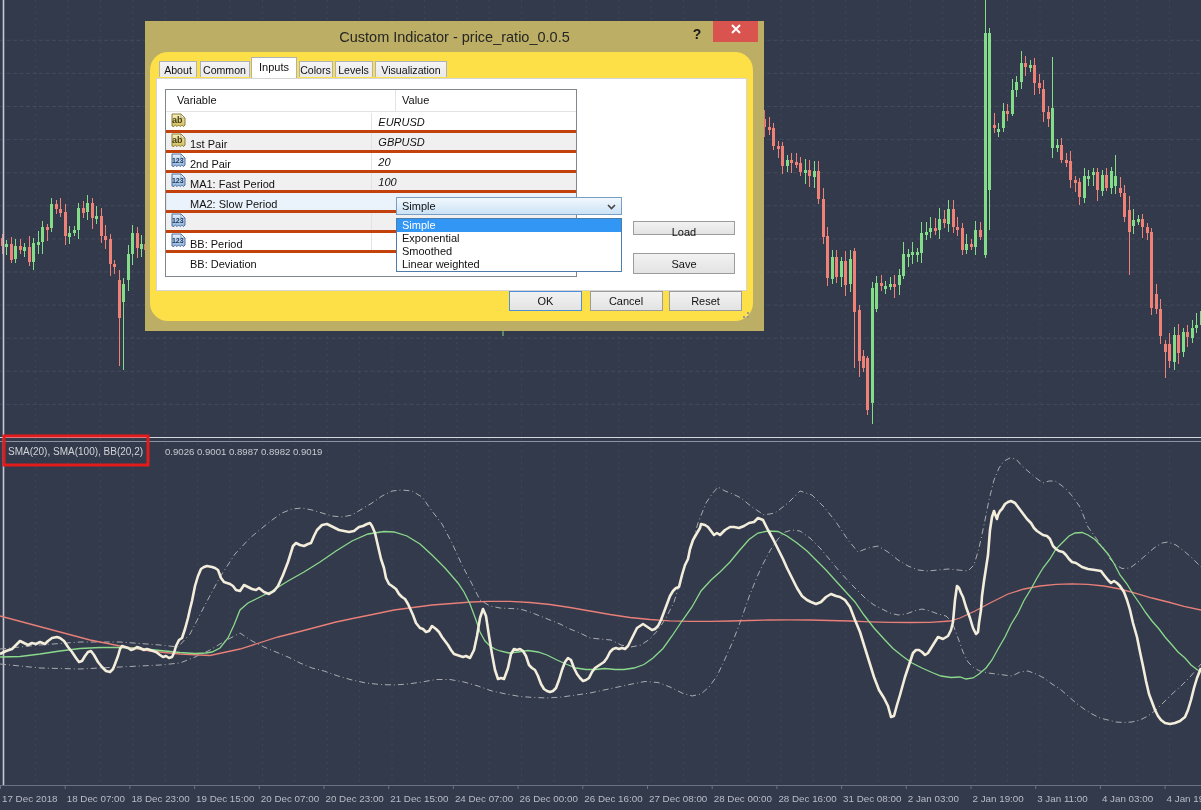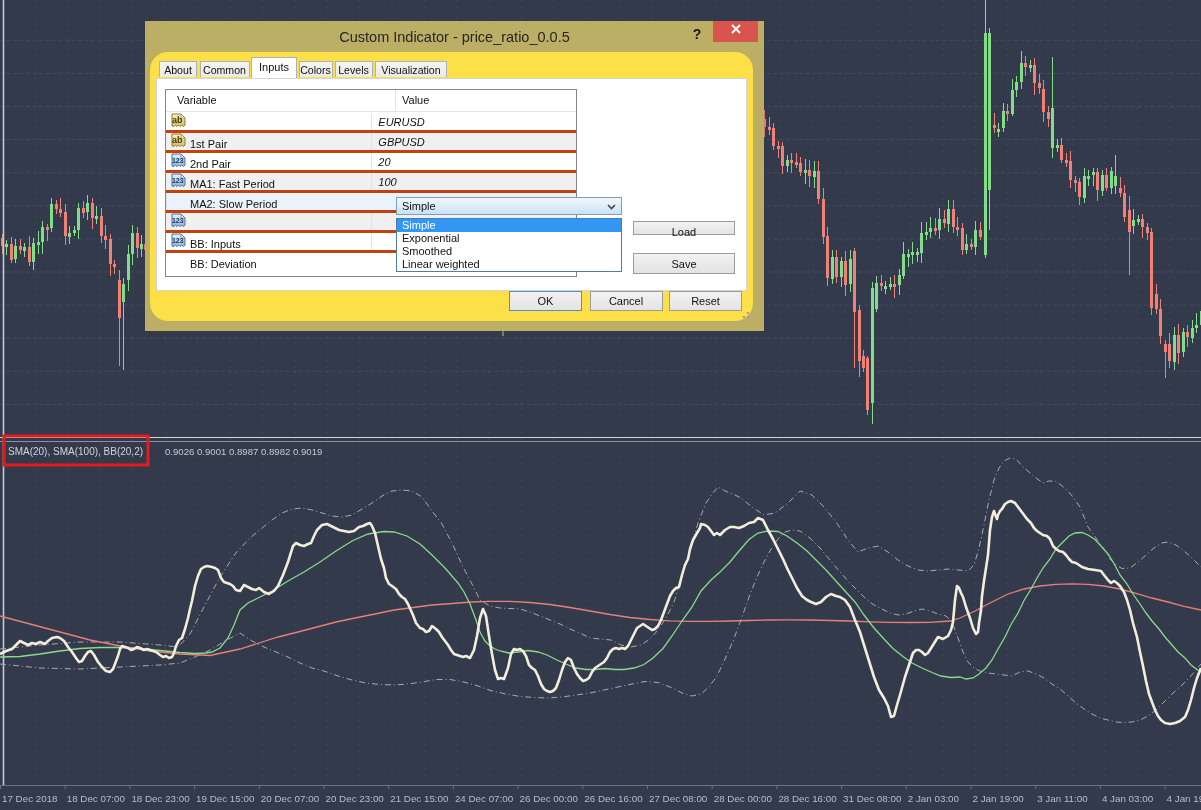--- a/index.html
+++ b/index.html
@@ -491,21 +491,21 @@
             </div>
             <div class="trow" style="background:#f0f0f0">
 <div class="tc1">
                 <span class="ticon">
                   <svg width="15" height="17" viewBox="0 0 15 17" style="flex:0 0 auto">
 <path d="M1 1 h9 l4 4 v7 l-1.6 1.6 -1.6 -1.6 -1.6 1.6 -1.6 -1.6 -1.6 1.6 -1.6 -1.6 -1.6 1.6 L1 13 Z" fill="url(#gb)" stroke="#4a6f9f" stroke-width="1"></path>
 <path d="M10 1 l4 4 h-4 Z" fill="#ffffff" opacity="0.75" stroke="#4a6f9f" stroke-width="0.8"></path>
 <text x="6.8" y="9.8" text-anchor="middle" style="font:bold 7px 'Liberation Sans',sans-serif;fill:#17355e">123</text>
 </svg>
                 </span>
-                <span class="tname">BB: Inputs</span>
+                <span class="tname">BB: Period</span>
               </div>
 <div class="tc2"></div>
             </div>
             <div class="trow" style="background:#fff">
 <div class="tc1">
                 <span class="ticon">
                   <svg width="15" height="17" viewBox="0 0 15 17" style="flex:0 0 auto">
 <path d="M1 1 h9 l4 4 v7 l-1.6 1.6 -1.6 -1.6 -1.6 1.6 -1.6 -1.6 -1.6 1.6 -1.6 -1.6 -1.6 1.6 L1 13 Z" fill="url(#gb)" stroke="#4a6f9f" stroke-width="1"></path>
 <path d="M10 1 l4 4 h-4 Z" fill="#ffffff" opacity="0.75" stroke="#4a6f9f" stroke-width="0.8"></path>
 <text x="6.8" y="9.8" text-anchor="middle" style="font:bold 7px 'Liberation Sans',sans-serif;fill:#17355e">123</text>

